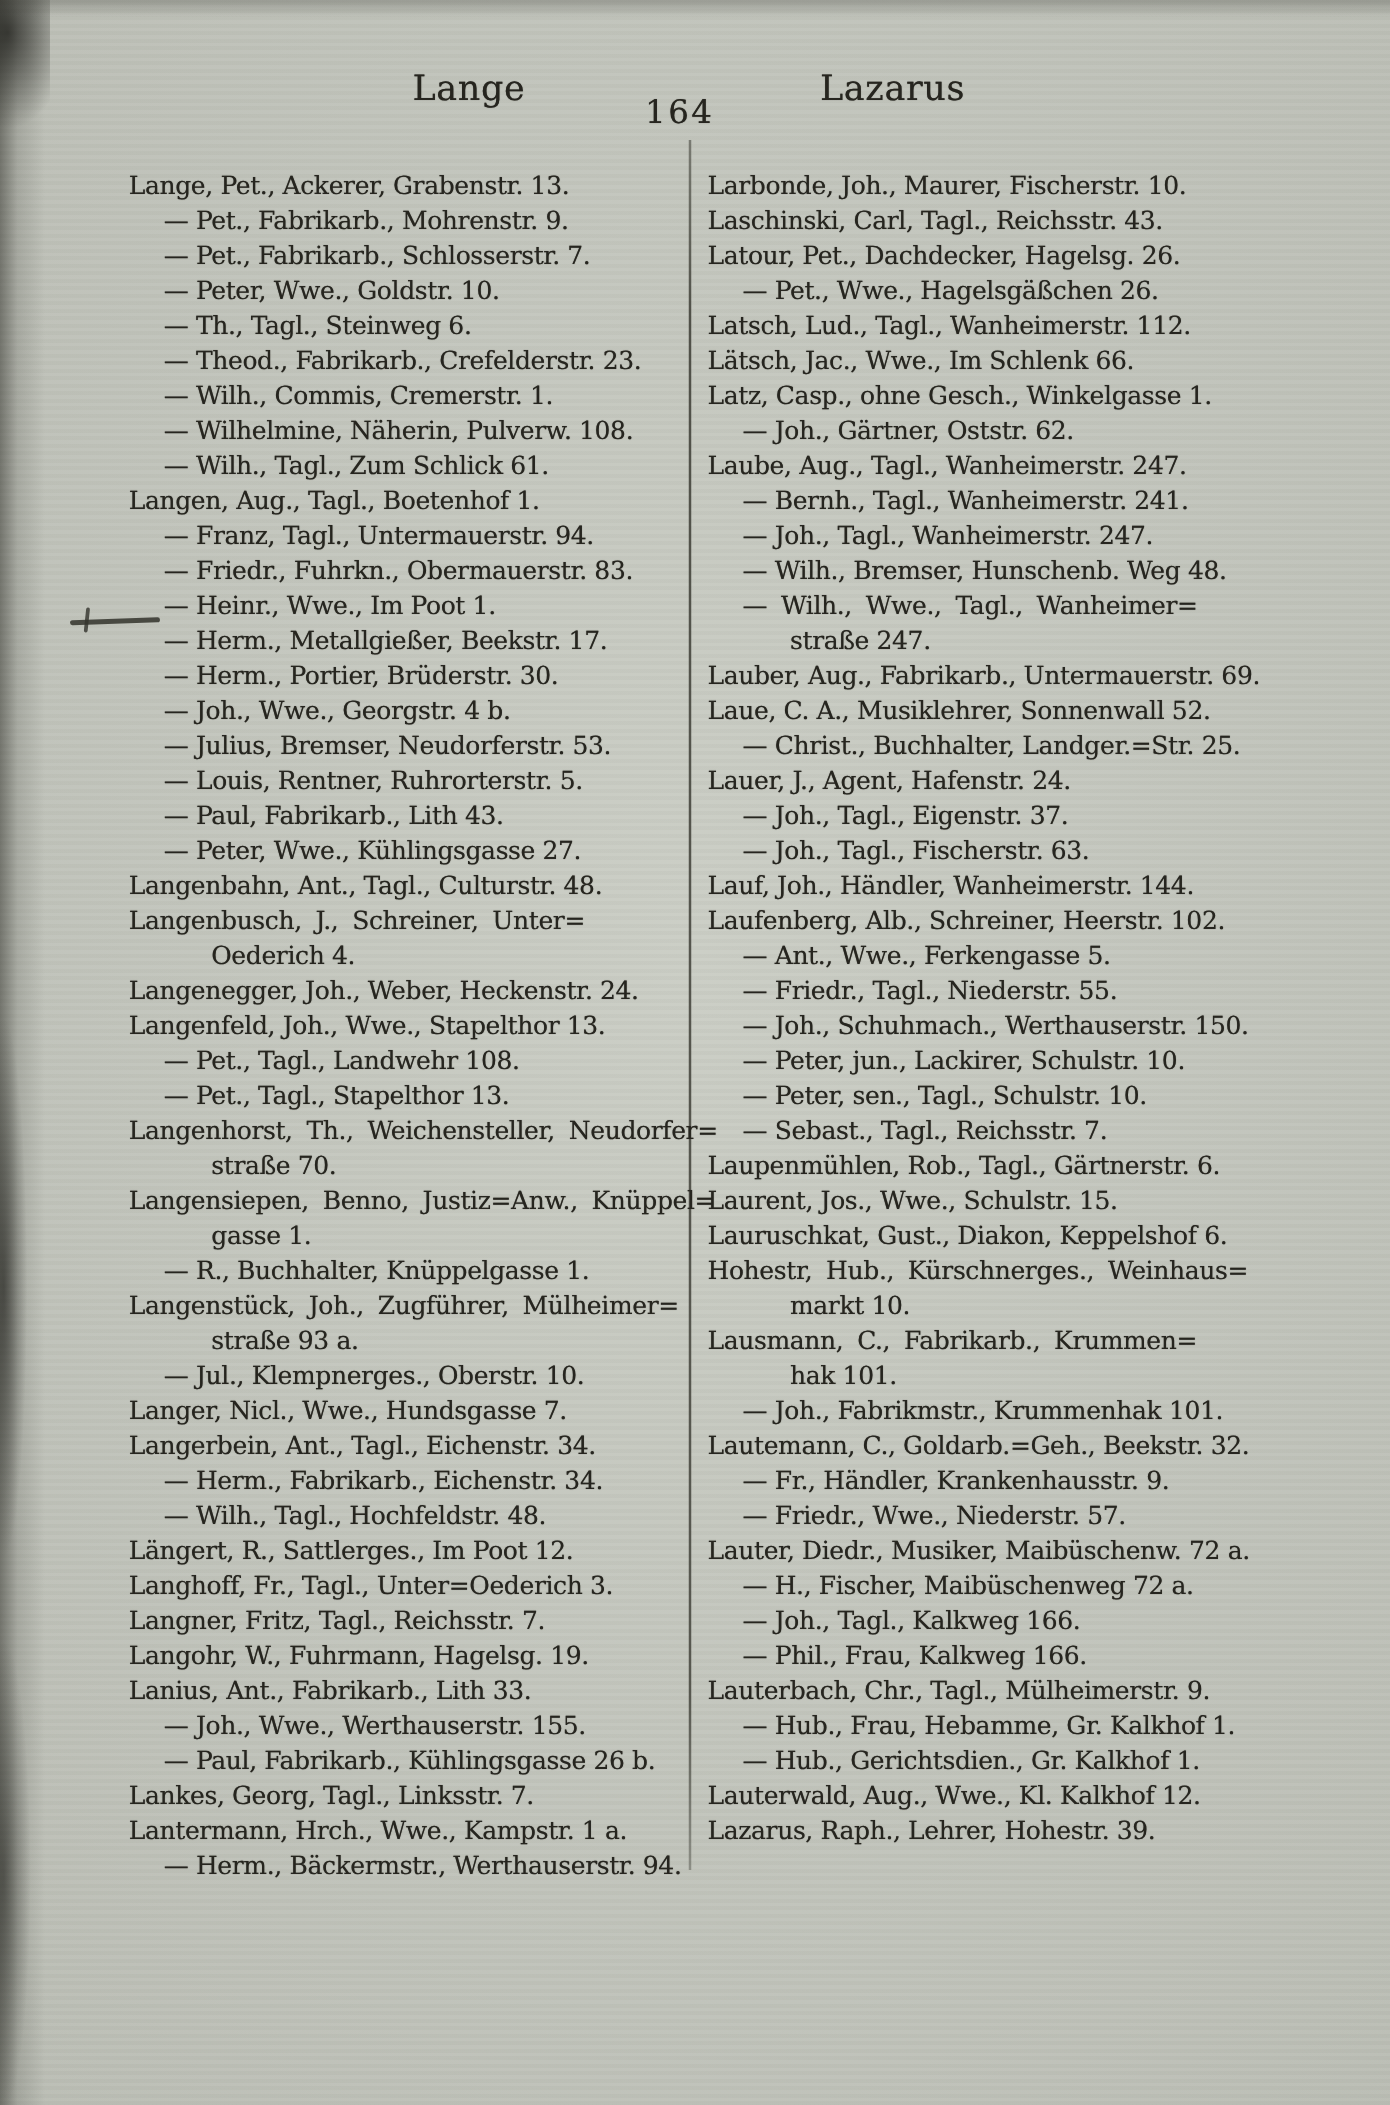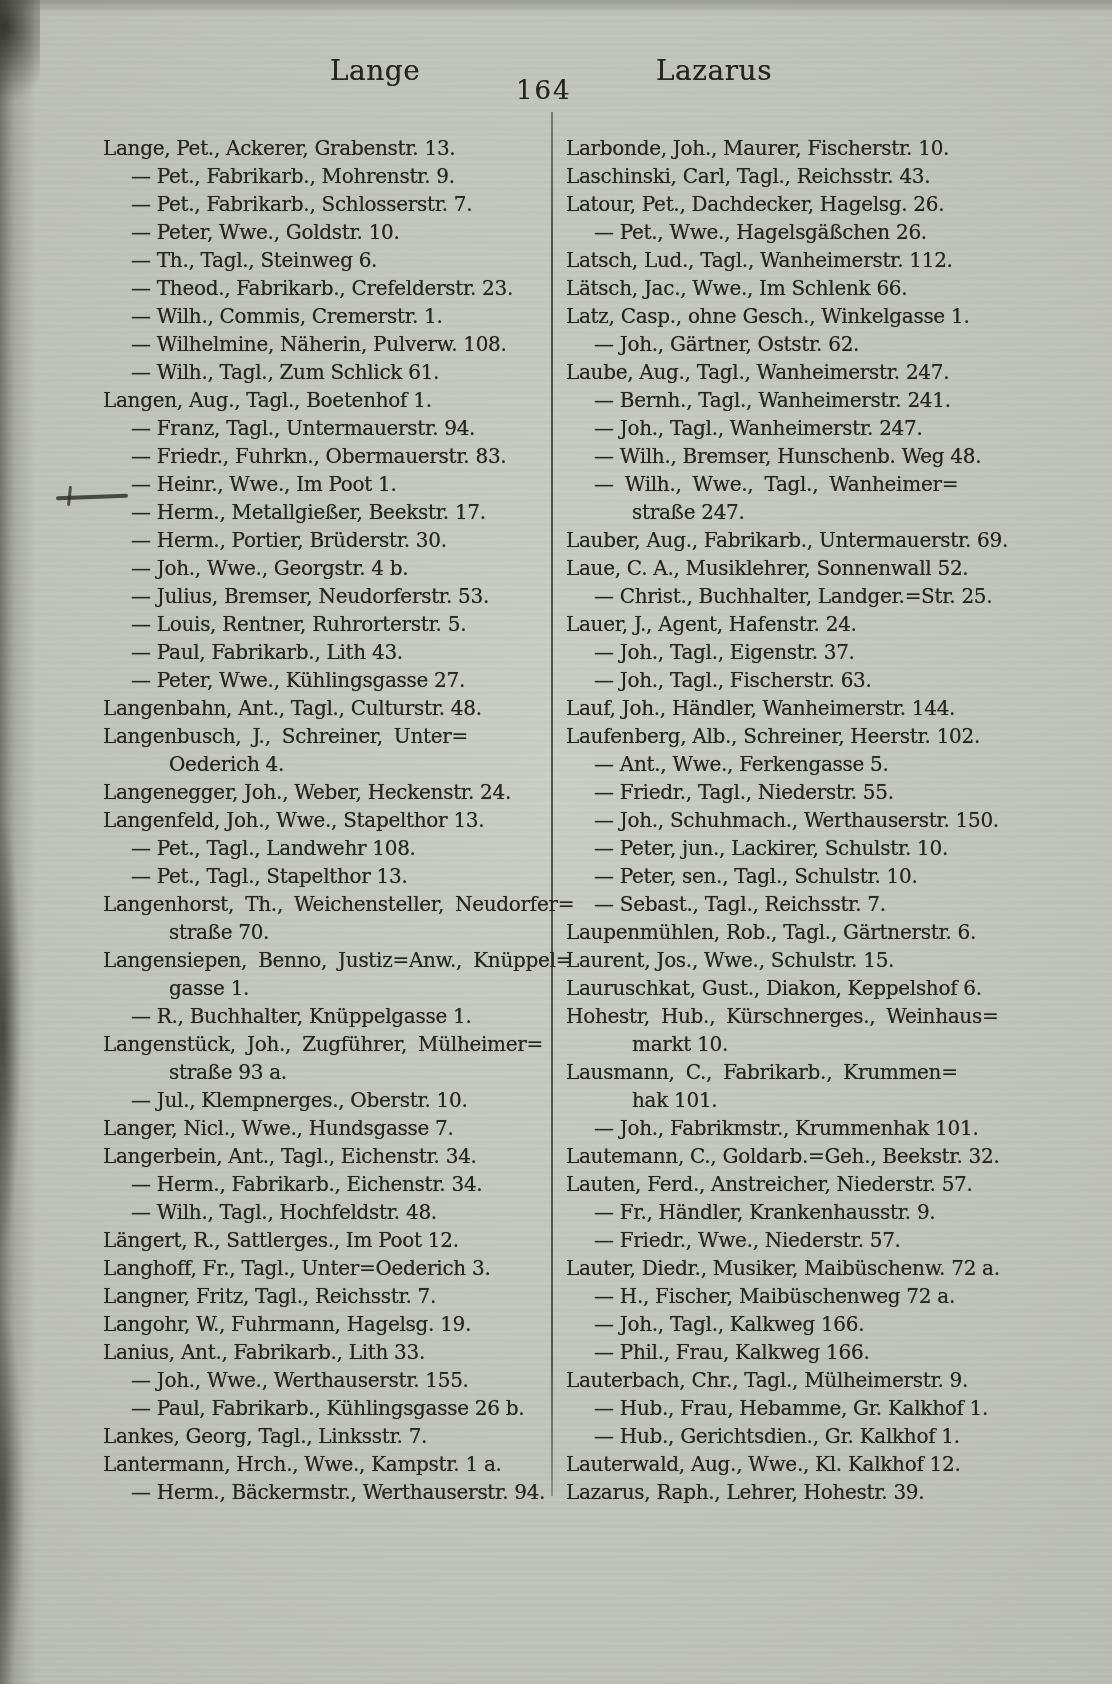--- a/index.html
+++ b/index.html
@@ -323,23 +323,20 @@
       <div class="line wide">Lausmann, C., Fabrikarb., Krummen=</div>
       <div class="line cont">hak 101.</div>
     </div>
     <div class="entry">
       <div class="line dash">— Joh., Fabrikmstr., Krummenhak 101.</div>
     </div>
     <div class="entry">
       <div class="line">Lautemann, C., Goldarb.=Geh., Beekstr. 32.</div>
     </div>
     <div class="entry">
-      <div class="line">Lauten, Ferd., Anstreicher, Niederstr. 57.</div>
-    </div>
-    <div class="entry">
       <div class="line dash">— Fr., Händler, Krankenhausstr. 9.</div>
     </div>
     <div class="entry">
       <div class="line dash">— Friedr., Wwe., Niederstr. 57.</div>
     </div>
     <div class="entry">
       <div class="line">Lauter, Diedr., Musiker, Maibüschenw. 72 a.</div>
     </div>
     <div class="entry">
       <div class="line dash">— H., Fischer, Maibüschenweg 72 a.</div>

